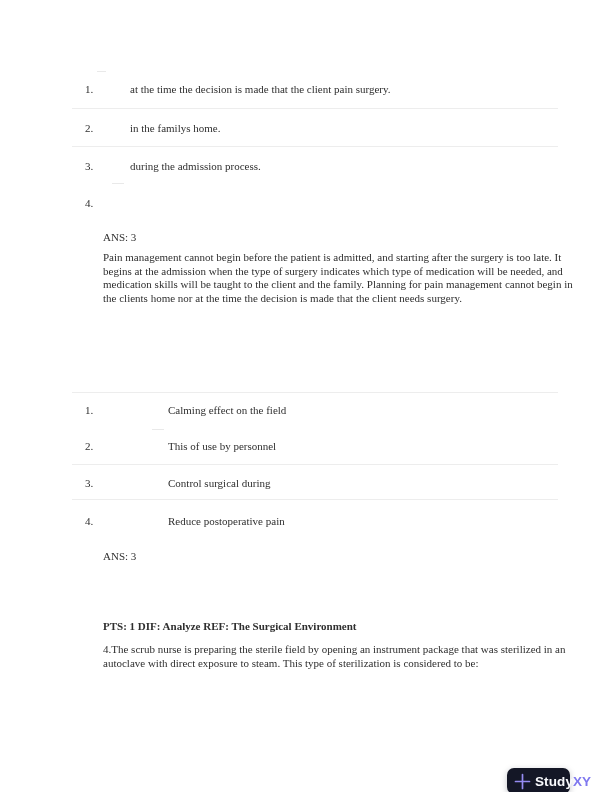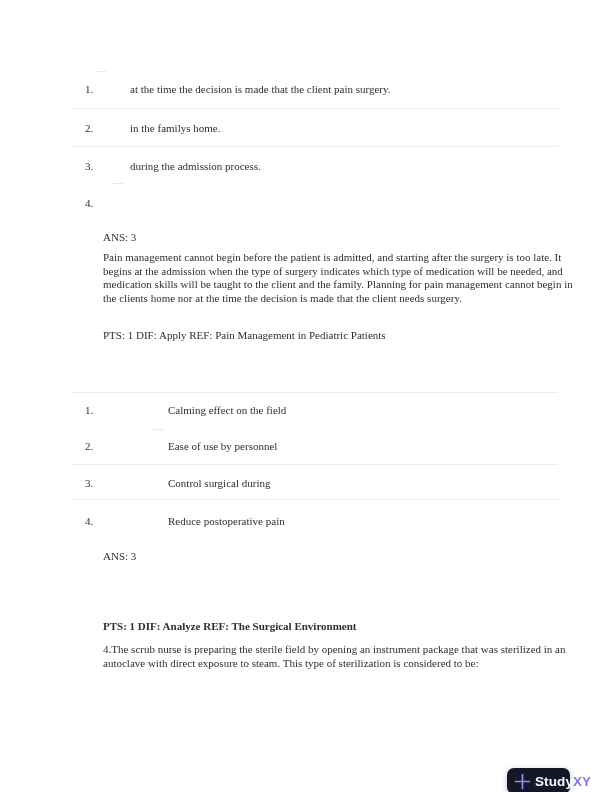--- a/index.html
+++ b/index.html
@@ -93,34 +93,33 @@
     <span>during the admission process.</span>
   </div>
   <div class="abs dash" style="left:112px; top:183px; width:12px;"></div>
 
   <div class="abs opt-row" style="top:196px;">
     <span class="num-a">4.</span>
   </div>
 
   <div class="abs textblock single" style="top:231px;">ANS: 3</div>
   <div class="abs textblock" style="top:251px;">Pain management cannot begin before the patient is admitted, and starting after the surgery is too late. It begins at the admission when the type of surgery indicates which type of medication will be needed, and medication skills will be taught to the client and the family. Planning for pain management cannot begin in the clients home nor at the time the decision is made that the client needs surgery.</div>
-  <div class="abs textblock single" style="top:329px;">PTS: 1 DIF: Apply REF: Pain Management in Pediatric Patients</div>
 
 
   <div class="abs divider" style="top:392px;"></div>
 
   <div class="abs opt-row" style="top:403px;">
     <span class="num-b">1.</span>
     <span>Calming effect on the field</span>
   </div>
   <div class="abs dash" style="left:152px; top:429px; width:12px;"></div>
 
   <div class="abs opt-row" style="top:439px;">
     <span class="num-b">2.</span>
-    <span>Ease of use by personnel</span>
+    <span>This of use by personnel</span>
   </div>
   <div class="abs divider" style="top:464px;"></div>
 
   <div class="abs opt-row" style="top:476px;">
     <span class="num-b">3.</span>
     <span>Control surgical during</span>
   </div>
   <div class="abs divider" style="top:499px;"></div>
 
   <div class="abs opt-row" style="top:514px;">

